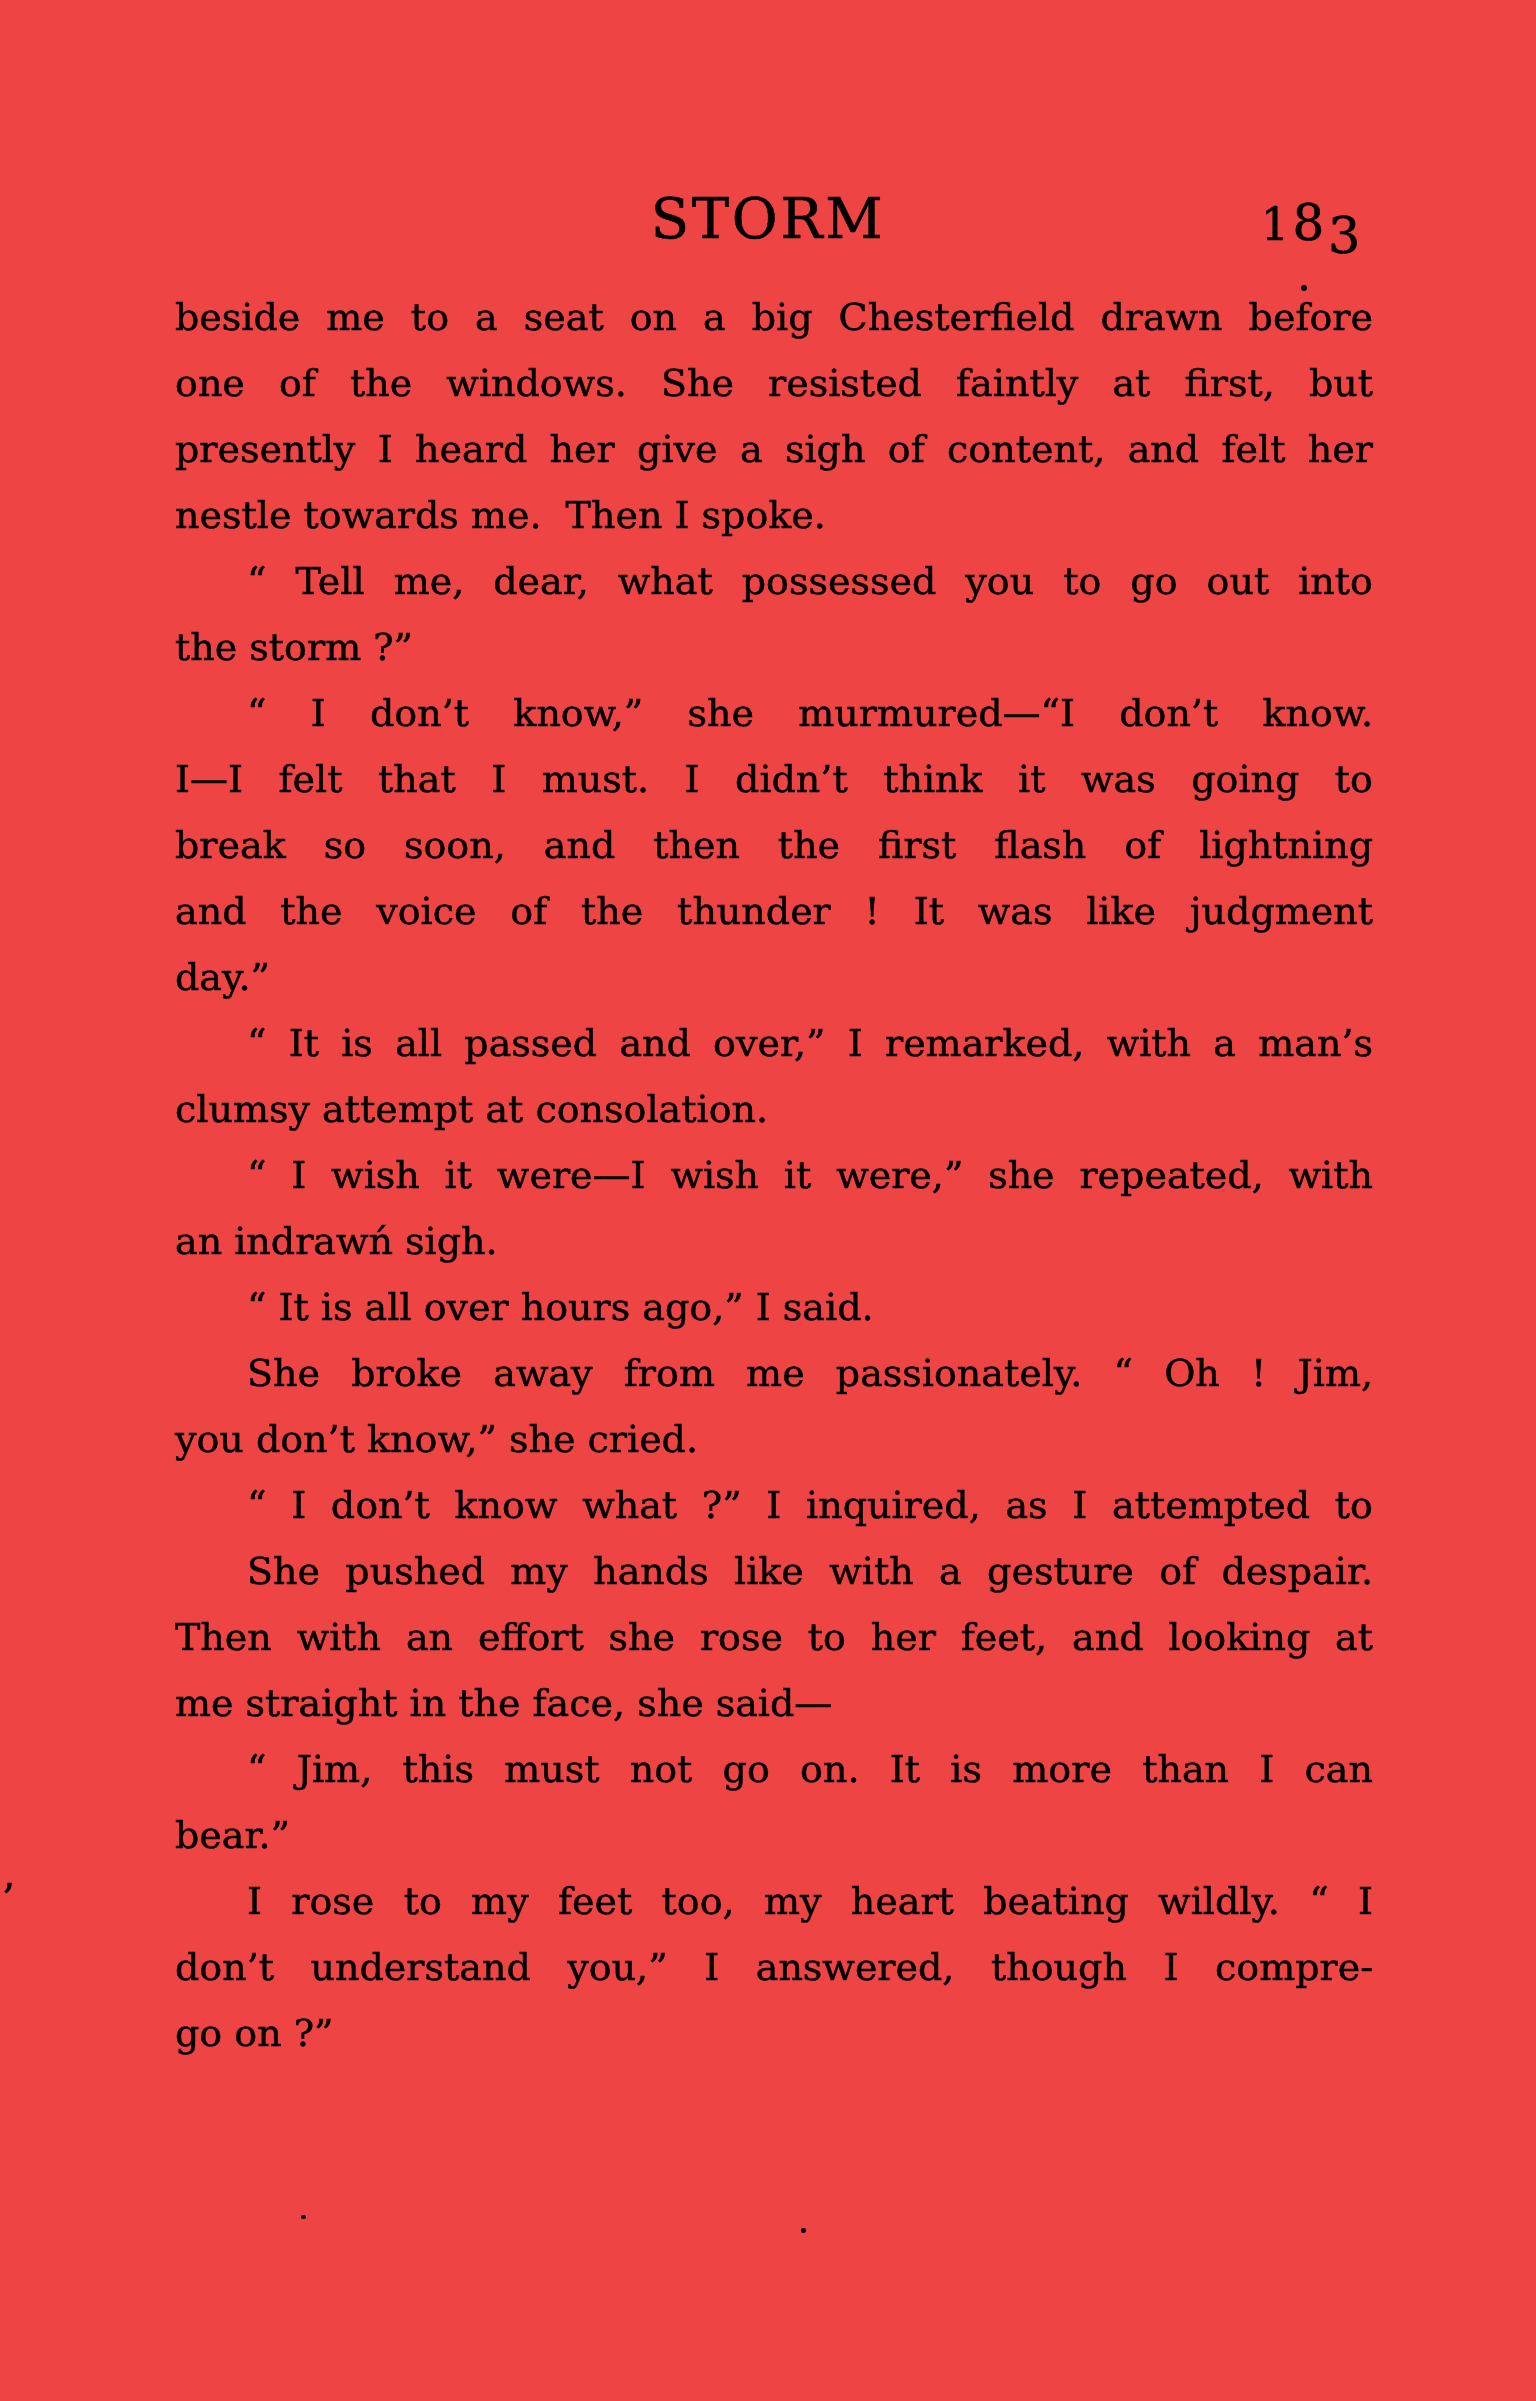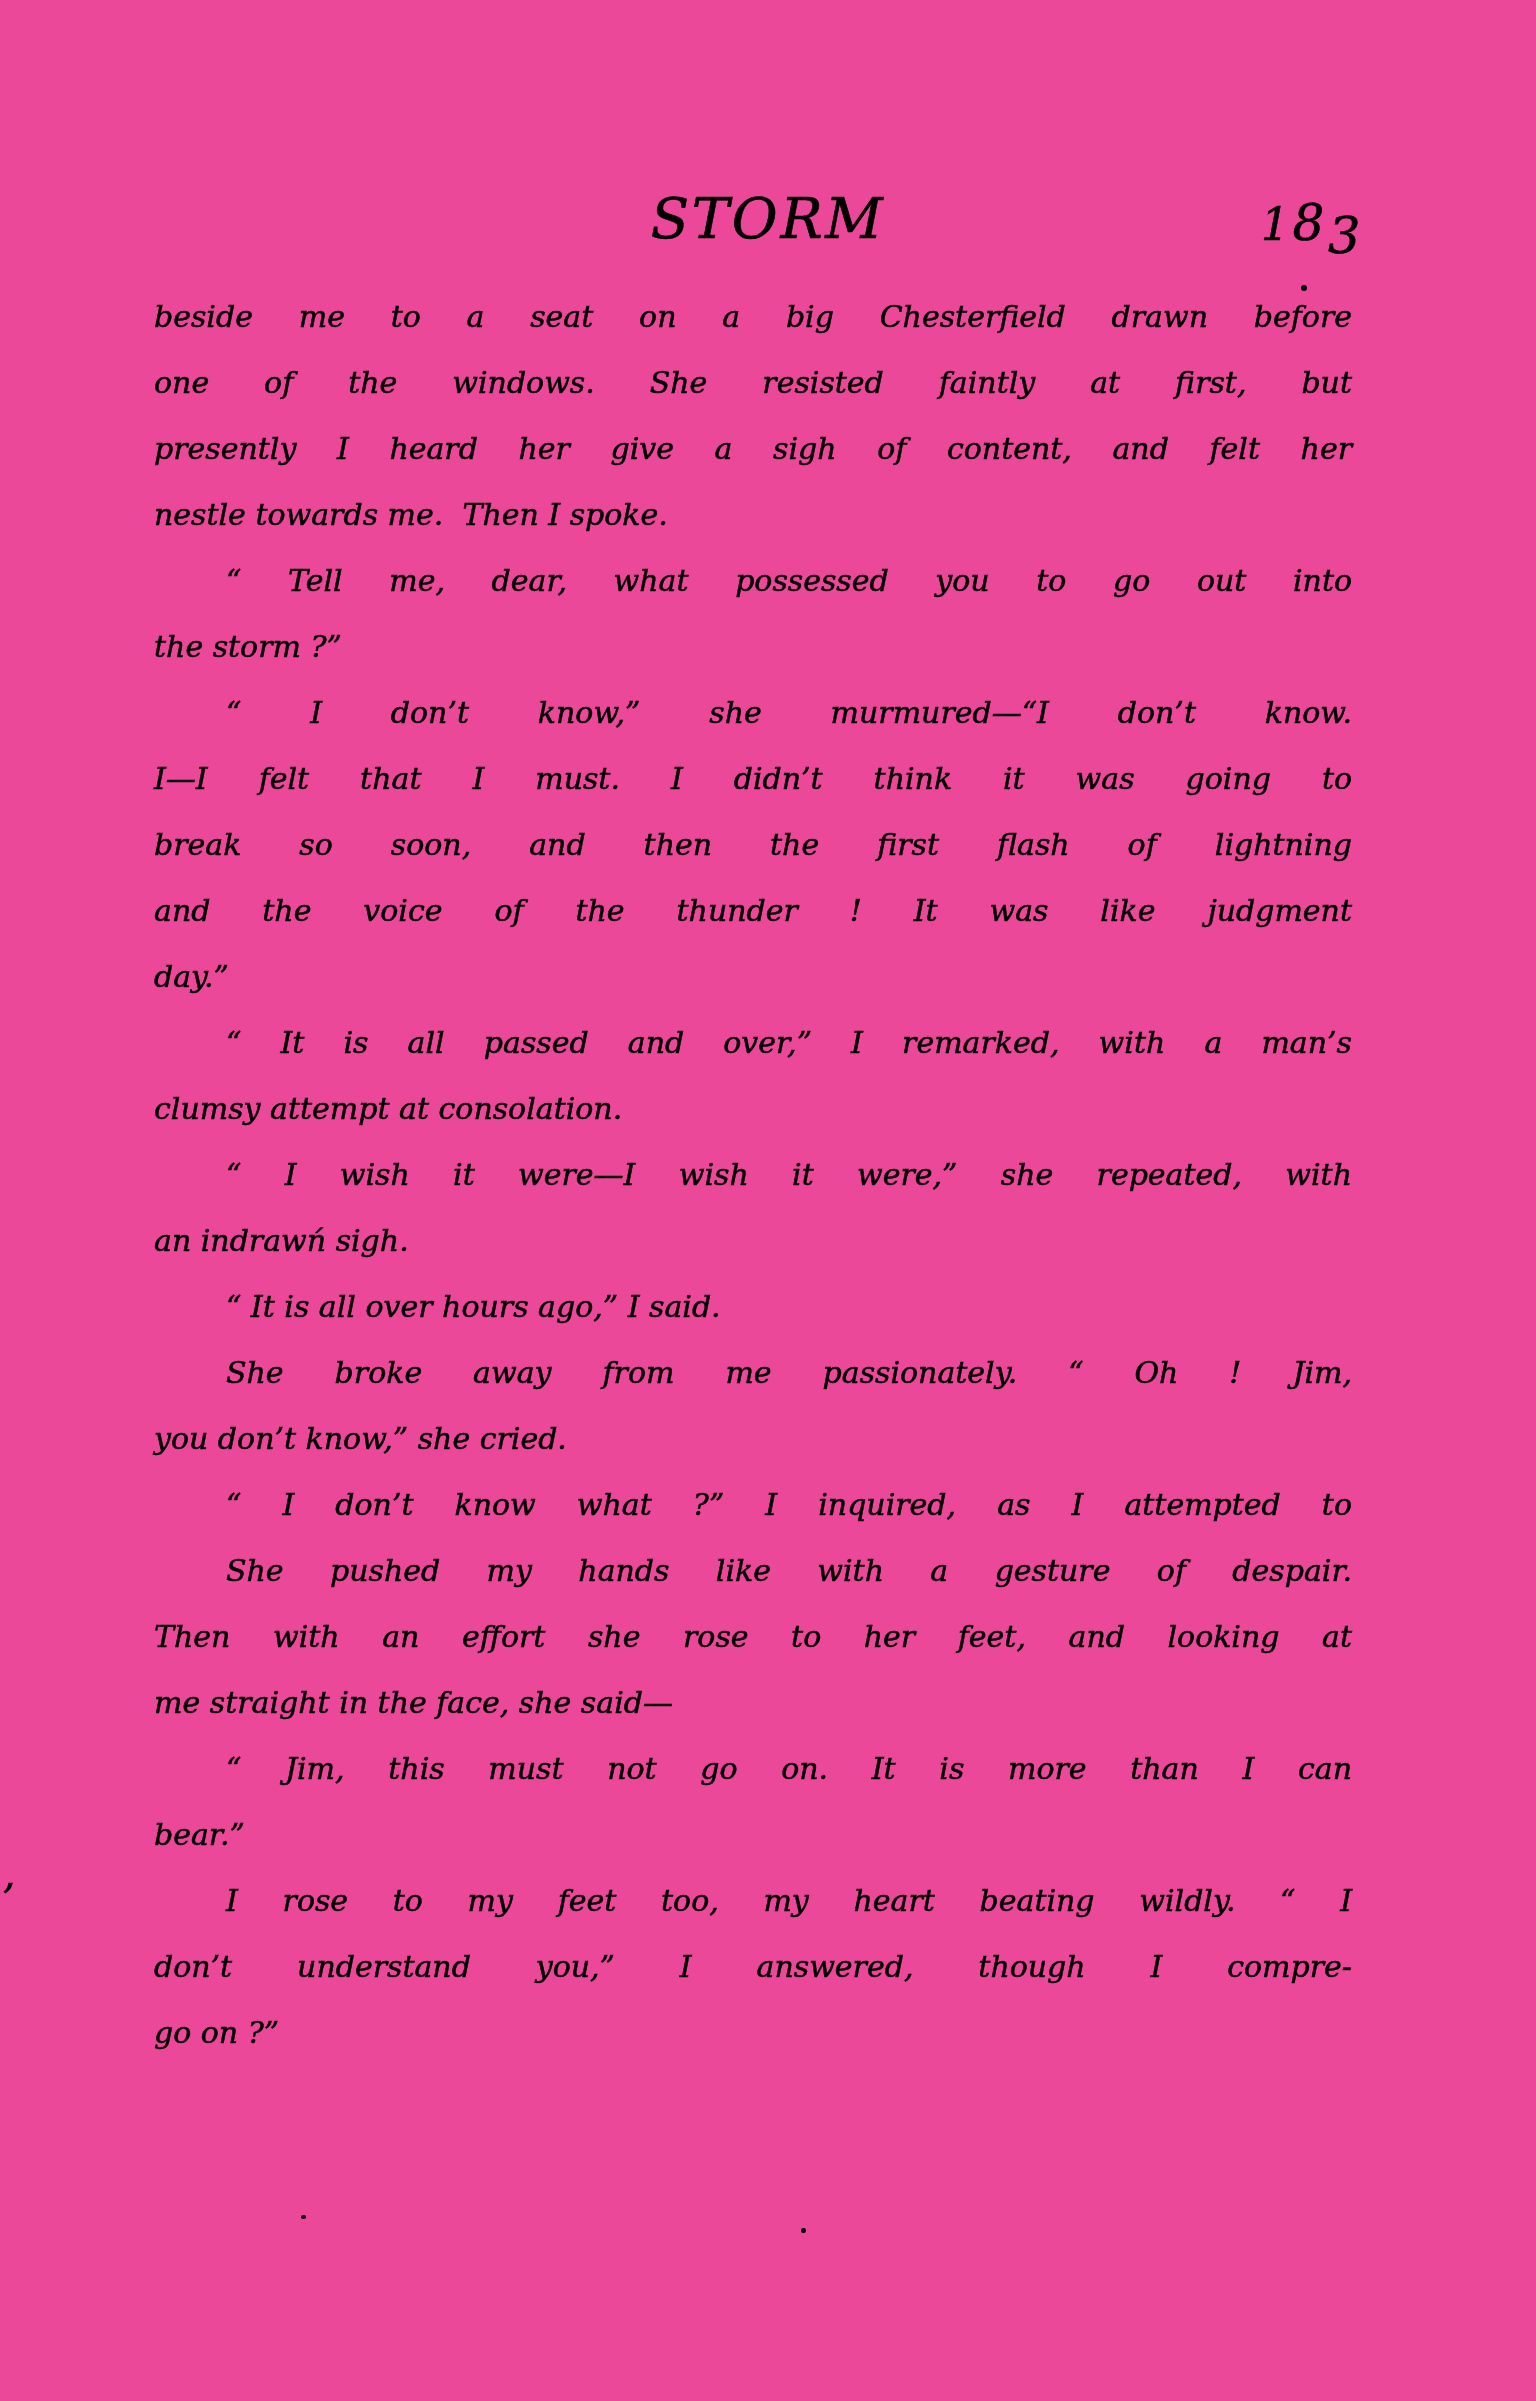--- a/index.html
+++ b/index.html
@@ -11,22 +11,21 @@
     height: 2401px;
     position: relative;
     background: #ffffff;
     color: #000000;
     font-family: "DejaVu Serif", "Liberation Serif", serif;
     overflow: hidden;
   }
   .sheet {
     position: absolute;
     inset: 0;
-    background: #ec4899;
-    font-style: italic;
+    background: #ef4444;
   }
   
   .running-head {
     position: absolute;
     top: 186px;
     left: 0;
     width: 100%;
     text-align: center;
     font-size: 56px;
     letter-spacing: 2.7px;
@@ -46,24 +45,24 @@
   .folio .d1 { font-size: 44px; }
   .folio .d8 { font-size: 50px; }
   .folio .d3 {
     display: inline-block;
     font-size: 51px;
     transform: translateY(13.4px);
   }
   
   .body-block {
     position: absolute;
-    left: 154px;
+    left: 175px;
     top: 284px;
     width: 1198px;
-    font-size: 30px;
+    font-size: 38px;
     line-height: 66px;
     -webkit-text-stroke: 0.5px #000;
   }
   .line { min-height: 66px; }
   .line.j {
     text-align: justify;
     text-align-last: justify;
   }
   .line.l {
     text-align: left;

